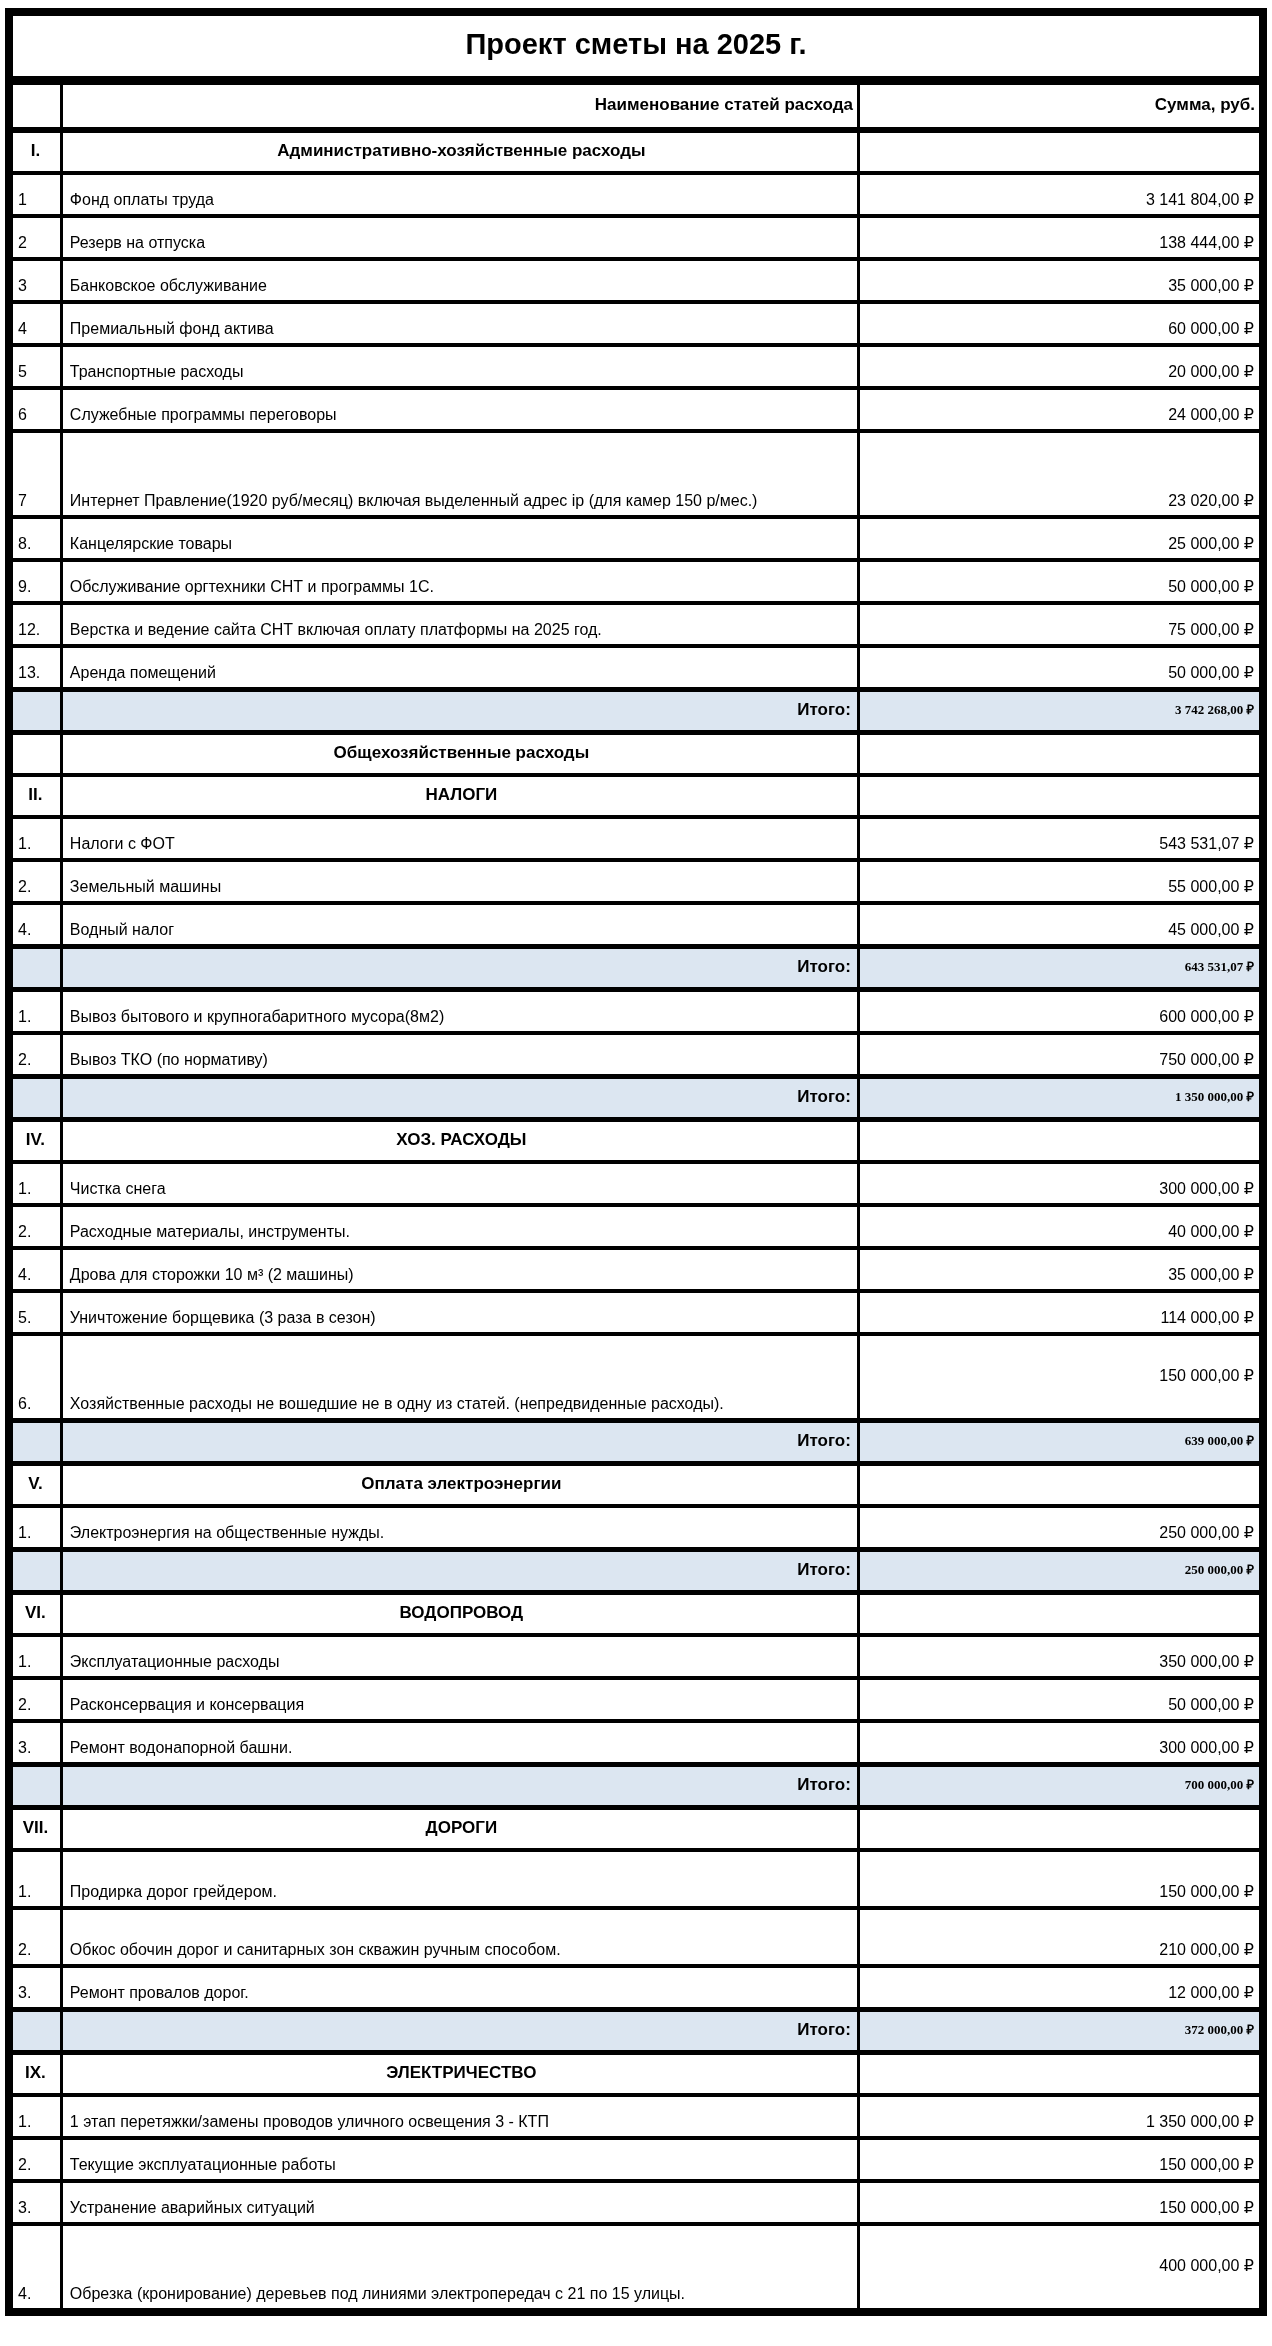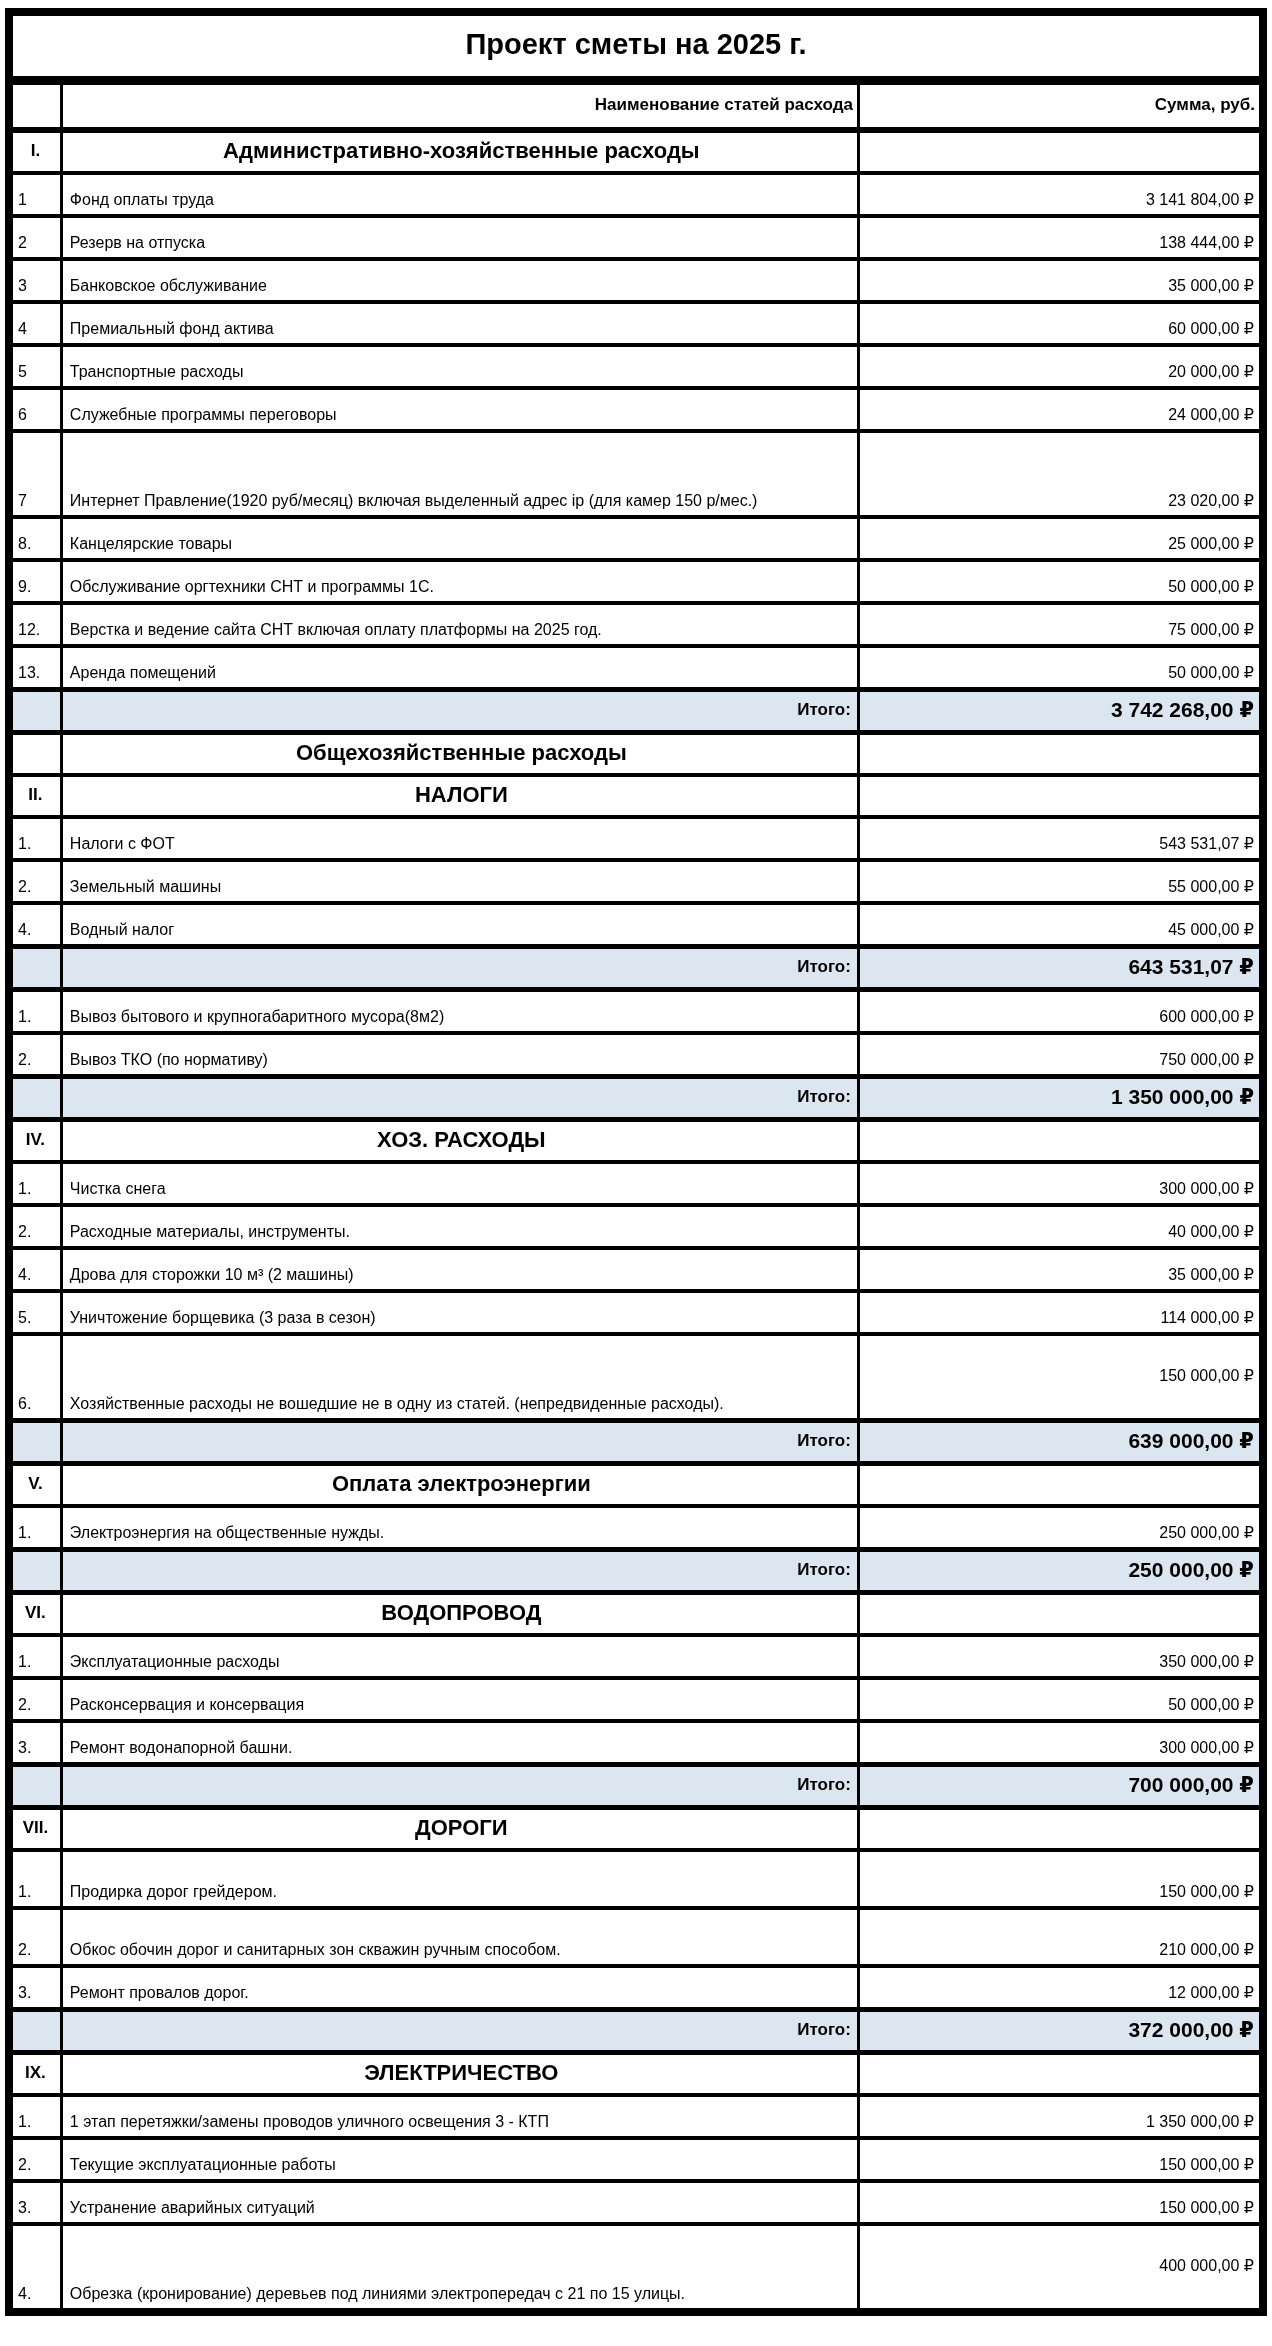--- a/index.html
+++ b/index.html
@@ -18,34 +18,34 @@
      font-size:16px;line-height:1.22;word-wrap:break-word;}
   
   .r-title td{height:54px;text-align:center;vertical-align:middle;font-weight:bold;
               font-size:29px;border-bottom-width:9px;}
   
   .r-head td{height:36px;text-align:right;vertical-align:middle;font-weight:bold;
              font-size:17px;border-bottom-width:6px;}
   
   .r-sec td{height:32px;vertical-align:middle;font-weight:bold;}
   .r-sec .num{text-align:center;font-size:17px;padding-left:2px;}
-  .r-sec .lbl{text-align:center;font-size:22px;}
+  .r-sec .lbl{text-align:center;font-size:17px;}
   
   .r-item td{height:33px;}
   .r-item.tall td{height:76px;}
   .r-item.mid td{height:48px;}
   .num{text-align:left;padding-left:5px;font-size:16px;}
   .lbl{text-align:left;padding-left:7px;}
   .val{text-align:right;padding-right:5px;white-space:nowrap;padding-left:38px;}
   .vm{vertical-align:middle;}
   
   .r-total td{height:32px;background:var(--blue);font-weight:bold;vertical-align:middle;
               border-top-width:5px;border-bottom-width:5px;}
   .r-total .lbl{text-align:right;font-size:17px;padding-right:6px;}
-  .r-total .val{font-size:21px;}
+  .r-total .val{font-size:13px;font-family:Liberation Serif, serif;}
 </style>
 </head>
 <body>
 
 <div class="sheet">
   <table>
     <colgroup>
       <col class="c-num">
         <col class="c-name">
         <col class="c-sum">

